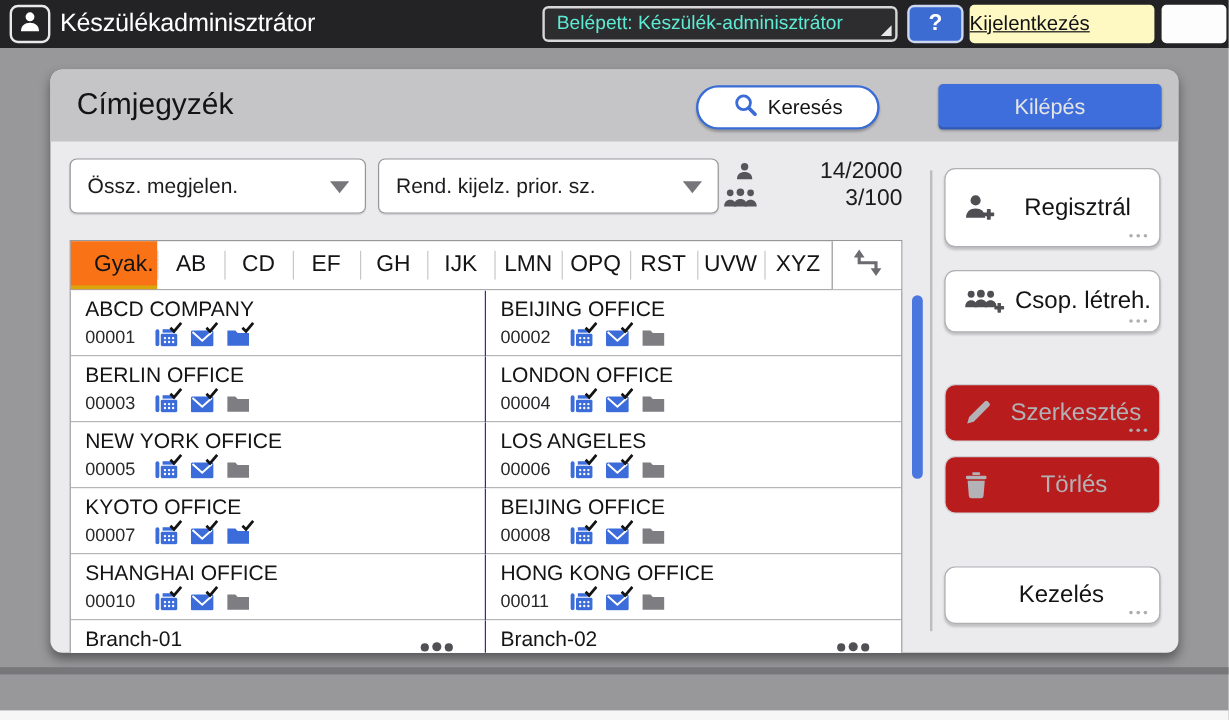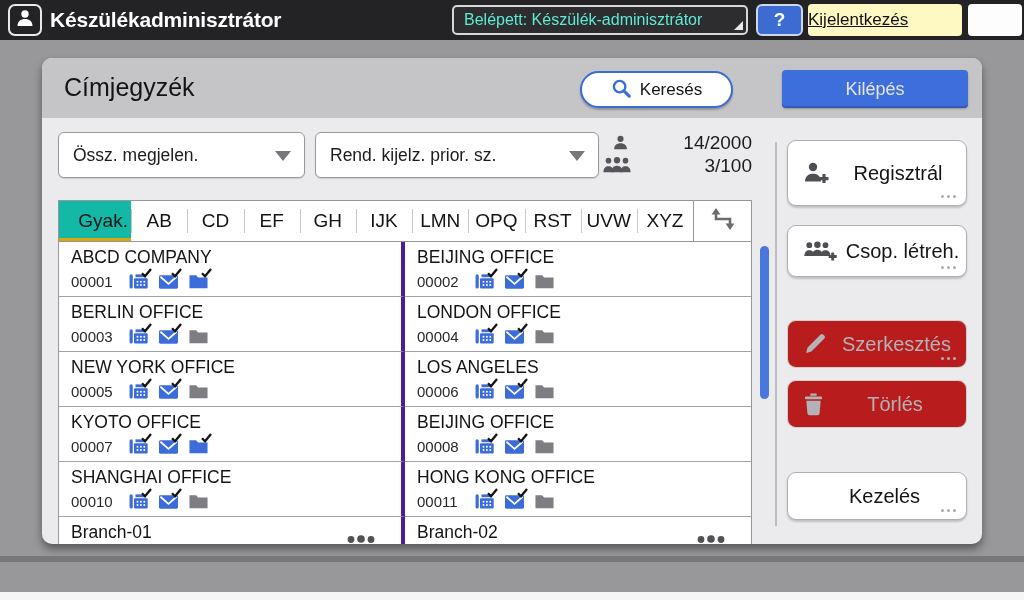--- a/index.html
+++ b/index.html
@@ -3,21 +3,21 @@
 <meta charset="utf-8">
 <style>
   html,body{margin:0;padding:0;background:#fff;}
   #app{position:relative;width:1024px;height:600px;overflow:hidden;background:#98989b;
        font-family:"Liberation Sans","DejaVu Sans",sans-serif;cursor:default;-webkit-user-select:none;user-select:none;}
 
   
   .topbar{position:absolute;left:0;top:0;width:1024px;height:40px;background:#232325;}
   .user-btn{position:absolute;left:8px;top:4px;width:34px;height:32px;border:2px solid #e9e9eb;border-radius:7px;
             box-sizing:border-box;display:flex;align-items:center;justify-content:center;background:#232325;}
-  .top-title{position:absolute;left:50px;top:0;height:40px;line-height:40px;color:#fff;font-size:21px;font-weight:700;letter-spacing:-.2px;}
+  .top-title{position:absolute;left:50px;top:0;height:40px;line-height:40px;color:#fff;font-size:21px;font-weight:400;letter-spacing:-.2px;}
   .login-dd{position:absolute;left:452px;top:5px;width:296px;height:30px;box-sizing:border-box;background:#2d2d2f;
             border:2px solid #d7d7d9;border-radius:5px;color:#5eead4;font-size:16px;display:flex;align-items:center;padding-left:10px;}
   .login-dd .corner{position:absolute;right:3px;bottom:3px;width:0;height:0;border-left:9px solid transparent;border-bottom:9px solid #e8e8e8;}
   .help-btn{position:absolute;left:756px;top:4px;width:47px;height:32px;box-sizing:border-box;background:#3c6bd2;
             border:2px solid #ccd8f2;border-radius:6px;color:#fff;font-size:19px;font-weight:700;display:flex;align-items:center;justify-content:center;}
   .logout-btn{position:absolute;left:808px;top:4px;width:154px;height:32px;background:#fef9c3;border-radius:4px;
             color:#121214;font-size:17px;display:flex;align-items:center;text-decoration:underline;}
   .moon-btn{position:absolute;left:968px;top:4px;width:54px;height:32px;background:#fdfdfd;border-radius:4px;
             display:flex;align-items:center;justify-content:center;}
 
@@ -45,29 +45,29 @@
   .cnt-entries{position:absolute;left:590px;top:74px;width:120px;text-align:right;font-size:19px;color:#1c1c1e;}
   .cnt-groups{position:absolute;left:590px;top:97px;width:120px;text-align:right;font-size:19px;color:#1c1c1e;}
 
   .v-divider{position:absolute;left:733px;top:84px;width:2px;height:384px;background:#bdbdc0;}
 
   
   .tabbar{position:absolute;left:16px;top:142px;width:694px;height:42px;box-sizing:border-box;background:#fff;
           border:1px solid #97979a;display:flex;}
   .tab{flex:1;position:relative;display:flex;align-items:center;justify-content:center;font-size:19px;color:#141416;}
   .tab:not(:first-child)::before{content:"";position:absolute;left:0;top:8px;bottom:8px;width:1px;background:#c7c7ca;}
-  .tab.active{background:#14b8a6;box-shadow:inset 0 -3px 0 #d9a70a;padding-left:16px;}
+  .tab.active{background:#f97316;box-shadow:inset 0 -3px 0 #d9a70a;padding-left:16px;}
   .tab-switch{width:57px;border-left:1px solid #97979a;display:flex;align-items:center;justify-content:center;background:#fff;}
 
   
   .list{position:absolute;left:16px;top:184px;width:694px;height:302px;box-sizing:border-box;background:#fff;
         border-left:1px solid #97979a;border-right:1px solid #97979a;overflow:hidden;
         display:grid;grid-template-columns:1fr 1fr;grid-auto-rows:55px;}
   .cell{position:relative;box-sizing:border-box;border-bottom:1px solid #a3a3a6;background:#fff;}
-  .cell.colL{border-right:4px solid #4c1d95;}
+  .cell.colL{border-right:1px solid #4c1d95;}
   .c-name{position:absolute;left:12px;top:5px;font-size:17.5px;color:#141416;white-space:nowrap;}
   .c-meta{position:absolute;left:12px;top:28px;display:flex;align-items:flex-end;gap:10px;}
   .c-num{font-size:15px;color:#28282a;width:48px;}
   .dest{position:relative;width:20px;height:20px;flex:0 0 auto;}
   .dest svg.main{position:absolute;left:0;bottom:1px;}
   .dest svg.check{position:absolute;top:-2px;right:-3px;}
   .grp-ic{position:absolute;right:22px;top:50%;transform:translateY(-50%);display:flex;}
 
   .scroll{position:absolute;left:718px;top:186px;width:9px;height:298px;}
   .scroll .thumb{position:absolute;left:0;top:2px;width:9px;height:153px;border-radius:4.5px;background:#4a77de;}

